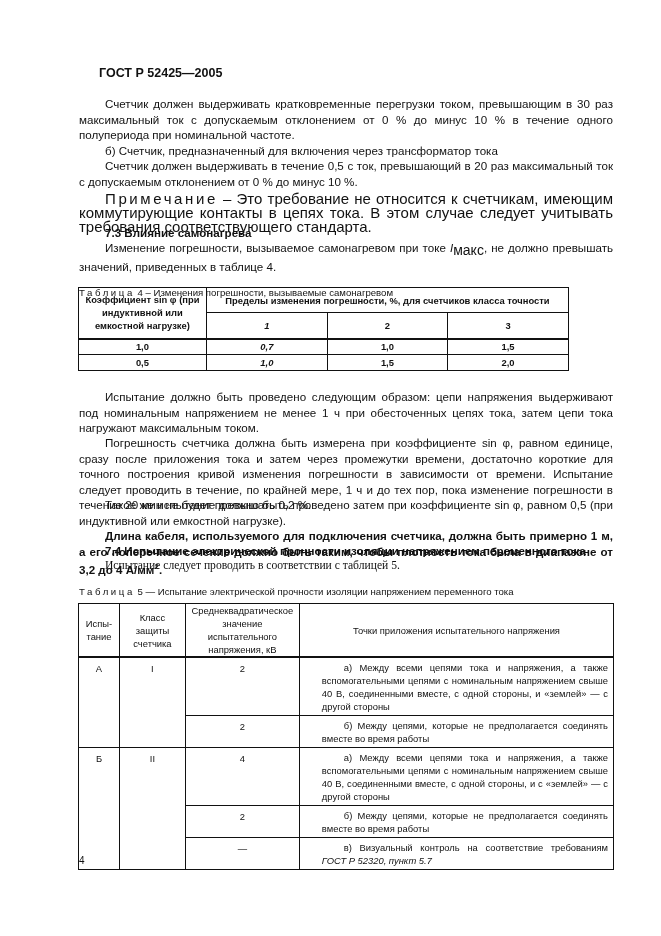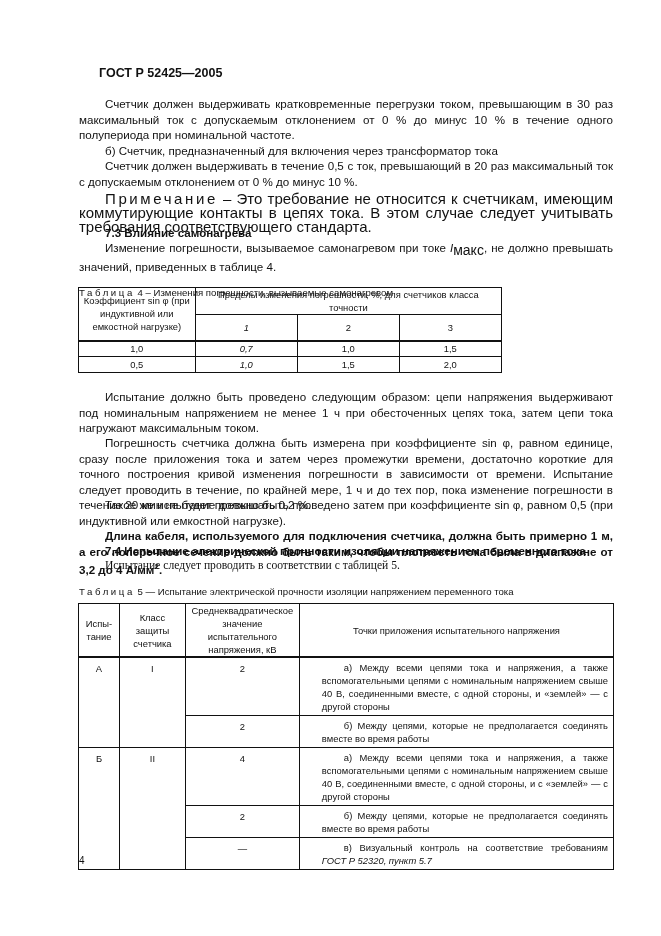--- a/index.html
+++ b/index.html
@@ -32,21 +32,21 @@
 <p class="p ind" style="top:143px;">б)  Счетчик, предназначенный для включения через трансформатор тока</p>
 <p class="p ind" style="top:158px;">Счетчик должен выдерживать в течение 0,5 с ток, превышающий в 20 раз максимальный ток с допускаемым отклонением от 0 % до минус 10 %.</p>
 
 <p class="p ind note" style="top:192px;"><span class="sp">Примечание</span><span> – Это требование не относится к счетчикам, имеющим коммутирующие контакты в цепях тока. В этом случае следует учитывать требования соответствующего стандарта.</span></p>
 
 <p class="p ind h" style="top:225px;">7.3  Влияние самонагрева</p>
 <p class="p ind" style="top:240px;"><span>Изменение погрешности, вызываемое самонагревом при токе </span><i>I</i><sub>макс</sub><span>, не должно превышать значений, приведенных в таблице 4.</span></p>
 
 <div class="cap" style="top:287px;"><span class="sp">Таблица</span><span> 4 – Изменения погрешности, вызываемые самонагревом</span></div>
 
-<table style="left:78px; top:287px; width:424px;">
+<table style="left:78px; top:287px; width:491px;font-weight:bold;">
   <colgroup>
       <col style="width:135px">
       <col style="width:134px">
       <col style="width:133px">
       <col style="width:134px">
     </colgroup>
   <tbody>
       <tr style="height:25px;">
     <td rowspan="2" style="border-bottom:2.5px solid #111;">Коэффициент sin φ (при индуктивной или емкостной нагрузке)</td>
     <td colspan="3">Пределы изменения погрешности, %, для счетчиков класса точности</td>

